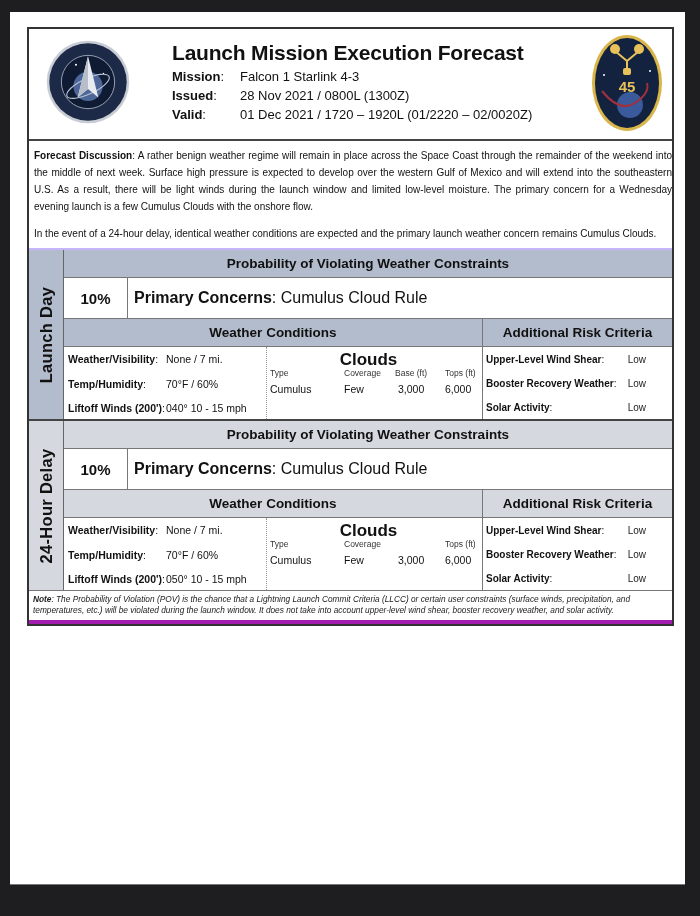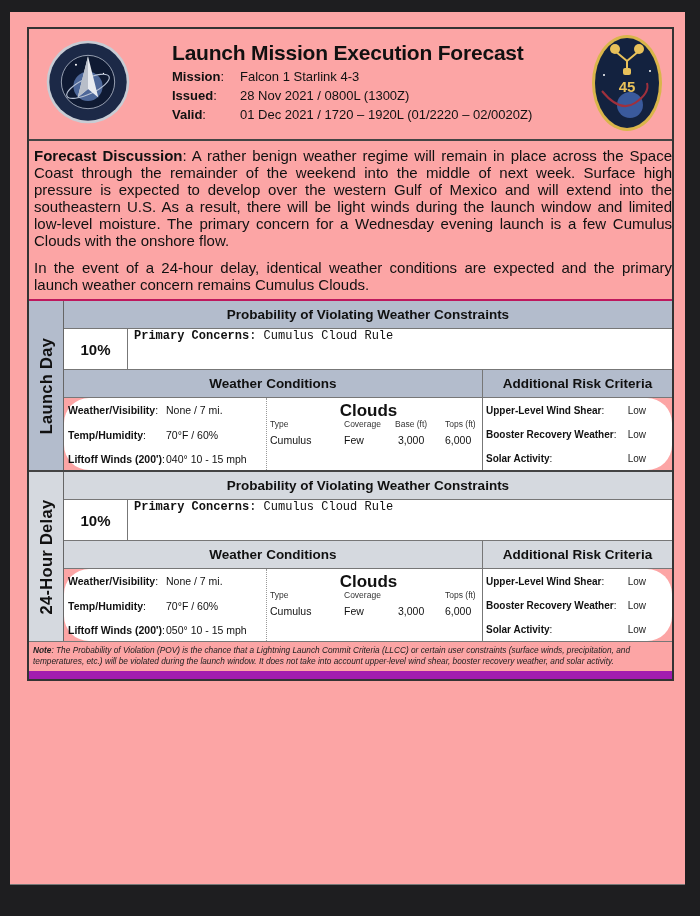--- a/index.html
+++ b/index.html
@@ -1,74 +1,74 @@
 <!DOCTYPE html>
 <html><head>
 <meta charset="utf-8">
 <style>
   html, body { margin:0; padding:0; }
   body {
     width:700px; height:916px; background:#1e1e20; position:relative; overflow:hidden;
     font-family:"Liberation Sans", sans-serif; color:#111;
   }
   .page {
-    position:absolute; left:10px; top:12px; width:675px; height:872px; background:#fca5a5;
+    position:absolute; left:10px; top:12px; width:675px; height:872px; background:#ffffff;
     box-shadow: 0 1px 0 #777;
   }
   .frame {
     position:absolute; left:17px; top:15px; width:643px; border:2px solid #333;
   }
   
   .hdr { position:relative; height:110px; border-bottom:2px solid #444; }
   .seal-left { position:absolute; left:16px; top:10px; width:86px; height:86px; }
   .seal-right { position:absolute; right:8px; top:4px; width:74px; height:100px; }
   .hdr-text { position:absolute; left:143px; top:12px; }
   .hdr-title { font-size:21px; font-weight:bold; letter-spacing:-0.2px; margin-bottom:2px; }
   .hdr-row { font-size:13px; line-height:19px; white-space:nowrap; }
   .hdr-row .lbl { font-weight:bold; display:inline-block; width:62px; }
   .hdr-row .lbl .colon { font-weight:normal; }
   .hdr-row .val { display:inline-block; margin-left:6px; }
   
-  .disc { padding:6px 0 6px 5px; font-size:15px; line-height:17px; text-align:justify; border-bottom:2px solid #be185d; }
+  .disc { padding:6px 0 6px 5px; font-size:10px; line-height:17px; text-align:justify; border-bottom:2px solid #c4b5fd; }
   .disc p { margin:0; }
   .disc p + p { margin-top:10px; }
   .disc b { font-weight:bold; }
   
   .section { display:flex; border-bottom:2px solid #444; }
   .side { width:34px; flex:none; border-right:1px solid #666; position:relative; }
   .side span {
     position:absolute; left:50%; top:50%; transform:translate(-50%,-50%) rotate(-90deg);
     white-space:nowrap; font-weight:bold; font-size:16.5px; letter-spacing:0.3px;
   }
   .sec-body { flex:1; }
   .s-launch .side, .s-launch .band { background:#b3bccc; }
   .s-delay .side, .s-delay .band { background:#d5d9df; }
   .band { height:27px; line-height:27px; text-align:center; font-weight:bold; font-size:13.5px; border-bottom:1px solid #777; }
   .pov-row { display:flex; height:40px; border-bottom:1px solid #777; background:#fff; }
   .pov-pct { width:63px; border-right:1px solid #777; font-size:15px; font-weight:bold; display:flex; align-items:center; justify-content:center; }
-  .pov-concern { font-size:12px; display:flex; align-items:flex-start; padding-left:6px;font-family:Liberation Mono, monospace; }
+  .pov-concern { font-size:16px; display:flex; align-items:center; padding-left:6px; }
   .pov-concern b { font-weight:bold; margin-right:3px; }
   .sub-hdr { display:flex; }
   .sub-hdr .band { border-bottom:1px solid #777; }
   .sub-hdr .wc { flex:1; border-right:1px solid #777; }
   .sub-hdr .arc { width:189px; }
   .grid { display:flex; height:72px; background:#fff;border-radius:25px; }
   .gc-left { width:202px; border-right:1px dotted #999; font-size:10.5px; position:relative; }
   .gc-left .r { position:absolute; left:4px; white-space:nowrap; }
   .gc-left .r b { font-weight:bold; display:inline-block; }
   .gc-left .r .v { position:absolute; white-space:nowrap; }
   .gc-mid { flex:1; border-right:1px solid #777; position:relative; font-size:10.5px; }
   .gc-mid .ct { position:absolute; top:3px; left:0; right:0; text-align:center; font-weight:bold; font-size:17px; padding-right:12px; }
   .gc-mid .hd { position:absolute; top:21px; font-size:8.5px; color:#333; }
   .gc-mid .dv { position:absolute; top:36px; font-size:10.5px; }
   .gc-right { width:189px; position:relative; font-size:10px; }
   .gc-right .r { position:absolute; left:3px; right:0; }
   .gc-right .r b { font-weight:bold; }
   .gc-right .r .v { position:absolute; right:26px; font-size:10px; color:#222; }
-  .note { padding:3px 4px 4px 4px; font-size:8.3px; font-style:italic; line-height:11px; border-bottom:8px solid #a21caf; color:#222; }
+  .note { padding:3px 4px 4px 4px; font-size:8.3px; font-style:italic; line-height:11px; border-bottom:4px solid #a21caf; color:#222; }
   .note b { font-weight:bold; }
   .next { display:flex; height:24px; }
   .next .nl { width:174px; border-right:1px solid #777; font-weight:bold; font-size:13px; display:flex; align-items:center; padding-left:6px; }
   .next .nv { font-size:13px; display:flex; align-items:center; padding-left:5px; }
 </style>
 </head>
 <body>
 
 <div class="page">
   <div class="frame">

